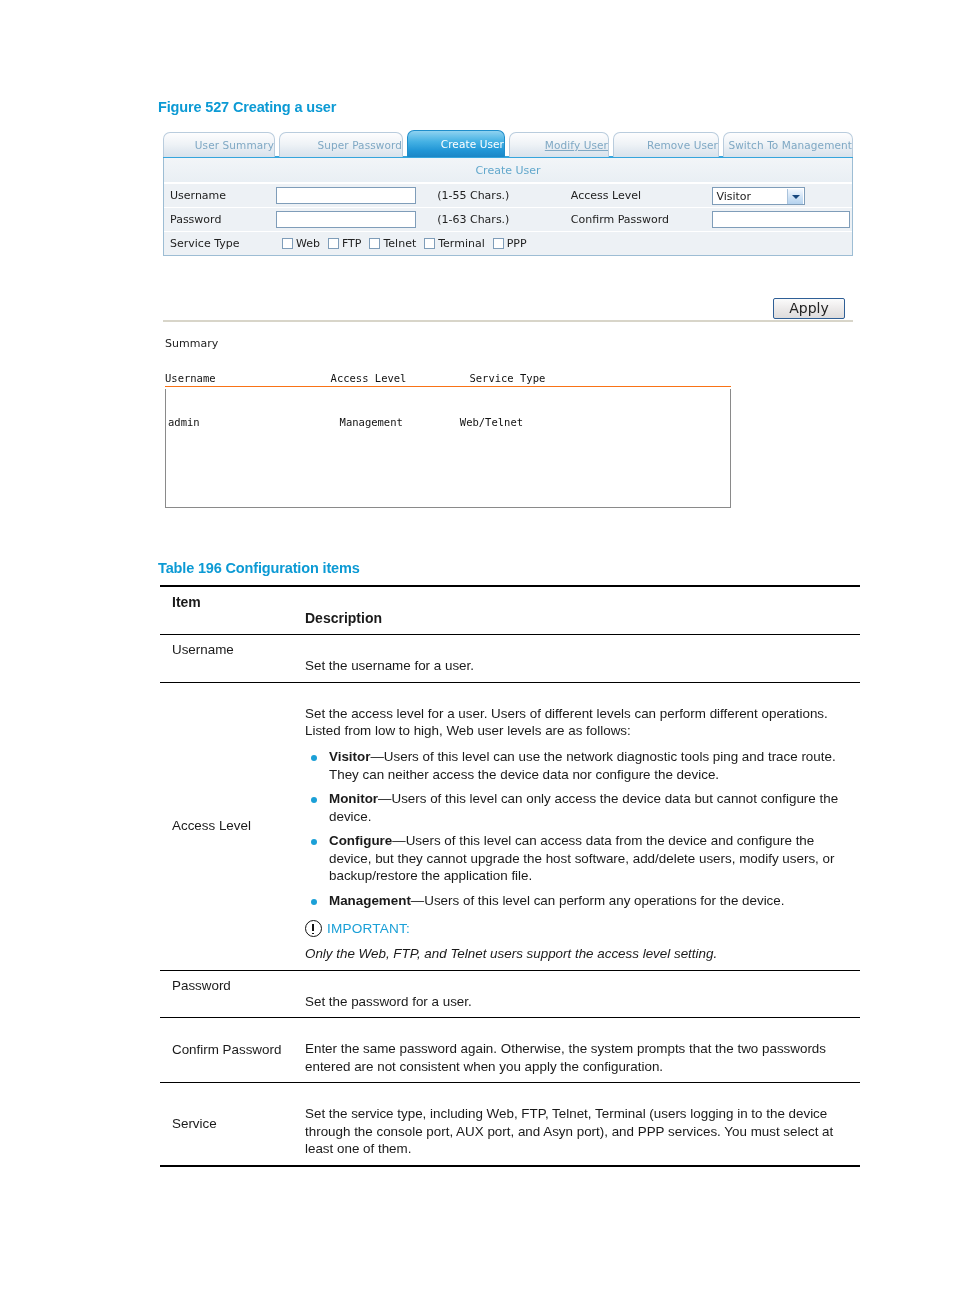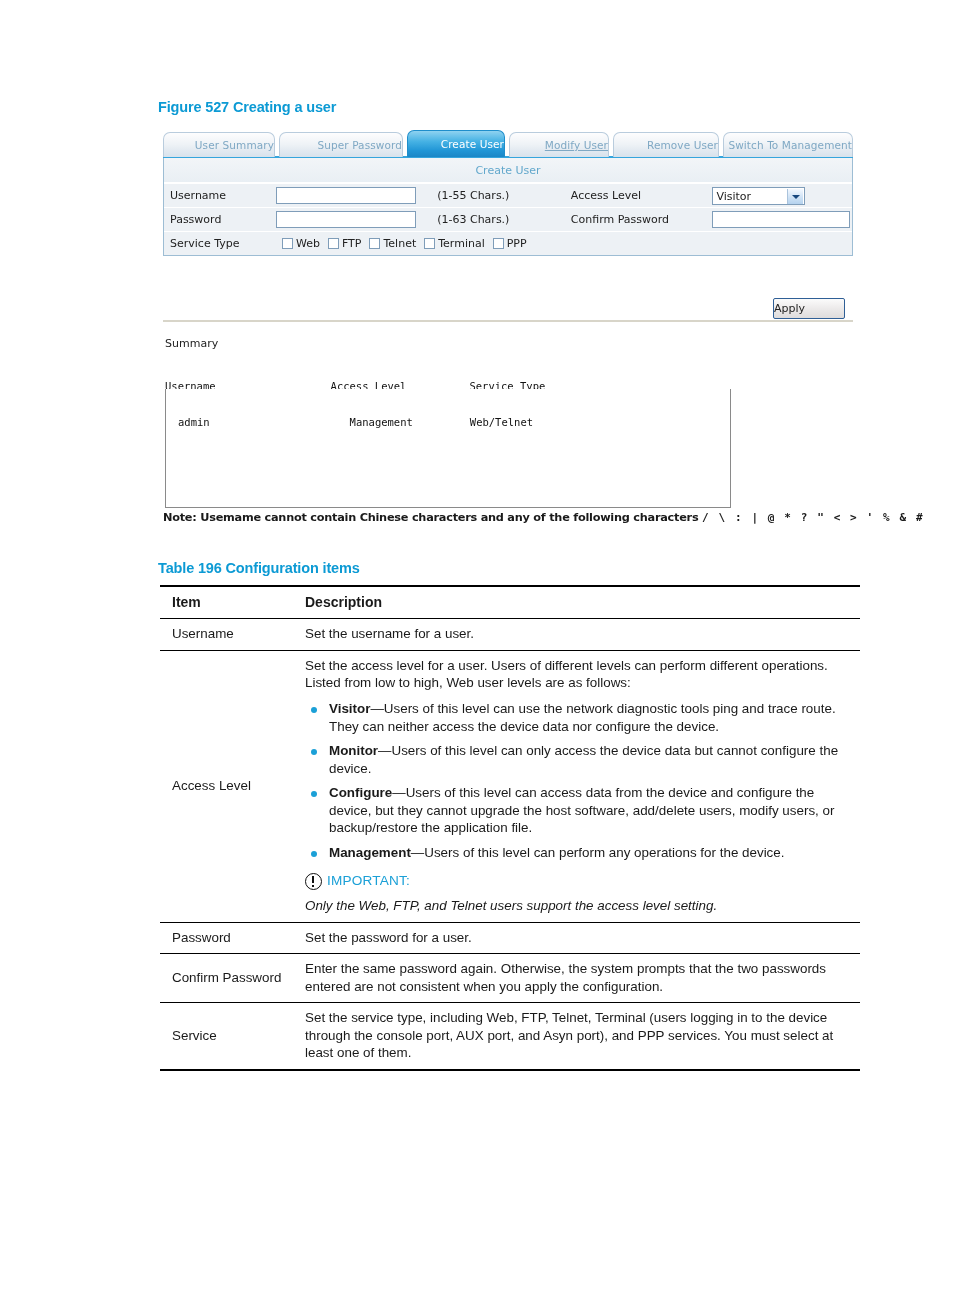--- a/index.html
+++ b/index.html
@@ -165,63 +165,63 @@
     position: absolute;
     left: 0; top: 160px;
     width: 690px;
     height: 36px;
   }
   .applybtn {
     position: absolute;
     right: 8px; top: 8px;
     width: 72px; height: 21px;
     line-height: 19px;
-    text-align: left;
-    font-size: 11px;
+    text-align: center;
+    font-size: 14px;
     color: #222;
     background: linear-gradient(to bottom,#fbfbfb 0%, #eceaea 50%, #dedcdc 100%);
     border: 1px solid #2f5f96;
     border-radius: 2px;
   }
   .hrule {
     position: absolute;
     left: 0; top: 190px;
     width: 690px; height: 2px;
     background: #d8d5c9;
   }
 
   .summary-lbl {
     position: absolute;
     left: 2px; top: 207px;
     font-size: 11px;
     color: #222;
   }
   .sum-head {
     position: absolute;
-    left: 2px; top: 250px;
+    left: 2px; top: 242px;
     width: 566px;
     font-family: "DejaVu Sans Mono", monospace;
     font-size: 10.5px;
     color: #111;
     border-bottom: 1px solid #f97316;
     padding-bottom: 2px;
     white-space: pre;
   }
   .sum-box {
     position: absolute;
     left: 2px; top: 259px;
     width: 566px; height: 119px;
     border: 1px solid #8a8a8a;
     border-top: none;
     background: #ffffff;
     font-family: "DejaVu Sans Mono", monospace;
     font-size: 10.5px;
     color: #111;
     white-space: pre;
-    padding: 3px 0 0 12px;
+    padding: 3px 0 0 2px;
   }
   .note {
     position: absolute;
     left: 0px; top: 381px;
     width: 695px;
     font-family: "DejaVu Sans", sans-serif;
     font-size: 11.3px;
     font-weight: bold;
     color: #1a1a1a;
     letter-spacing: -0.25px;
@@ -235,42 +235,42 @@
     left: 160px;
     top: 585px;
     width: 700px;
     border-collapse: collapse;
     font-size: 13.4px;
     line-height: 1.31;
     color: #1a1a1a;
   }
   .ctable td, .ctable th { vertical-align: top; text-align: left; }
   .ctable .c1 { width: 145px; padding: 6px 8px 7px 12px; }
-  .ctable .c2 { width: 555px; padding: 6px 4px 7px 0px; }
+  .ctable .c2 { width: 555px; padding: 22px 4px 7px 0px; }
   .ctable thead th { font-weight: bold; font-size: 14px; padding-bottom: 5px; padding-top: 4px;}
   .ctable thead th.c1 { padding-left: 12px; }
   .topline    { border-top: 2.5px solid #000; }
   .headline   { border-top: 1.6px solid #000; }
   .rowline    { border-top: 1px solid #000; }
   .botline    { border-top: 2.5px solid #000; }
   .vcenter    { vertical-align: middle !important; }
 
   ul.bl { margin: 8px 0 0 0; padding: 0 0 0 22px; list-style: none; }
   ul.bl li { position: relative; margin-bottom: 7px; padding-left: 2px; }
   ul.bl li:before {
     content:"";
     position:absolute;
     left:-16px; top:7px;
     width:6px; height:6px;
     border-radius:50%;
     background:#1ba0d7;
   }
   ul.bl li b { font-weight: bold; }
 
-  .imp-hd { margin-top: 11px; display:flex; align-items:center; gap:5px; }
+  .imp-hd { margin-top: 11px; display:flex; align-items:flex-start; gap:5px; }
   .imp-icon {
     width: 17px; height: 17px;
     border: 1.8px solid #111;
     border-radius: 50%;
     position: relative;
     display:inline-block;
     flex: 0 0 auto;
   }
   .imp-icon:before {
     content:"";
@@ -376,21 +376,20 @@
     <div class="hrule"></div>
 
     <div class="summary-lbl">Summary</div>
 
     <div class="sum-head"><span>Username</span><span style="display:inline-block;width:0"></span><span style="padding-left:115px">Access Level</span><span style="padding-left:63px">Service Type</span></div>
 
     <div class="sum-box">
       <div><span>admin</span><span style="padding-left:140px">Management</span><span style="padding-left:57px">Web/Telnet</span></div>
     </div>
 
-    <div class="note"><span>Note: Usemame cannot contain Chinese characters and any of the following characters</span> <span class="spec">/ \ : | @ * ? " &lt; &gt; ' % &amp; #</span></div>
   </div>
 
   <div class="fig-caption" id="tbl-caption">Table 196 Configuration items</div>
 
   <table class="ctable">
     <thead>
       <tr class="topline">
         <th class="c1 headline">Item</th>
         <th class="c2 headline">Description</th>
       </tr>

